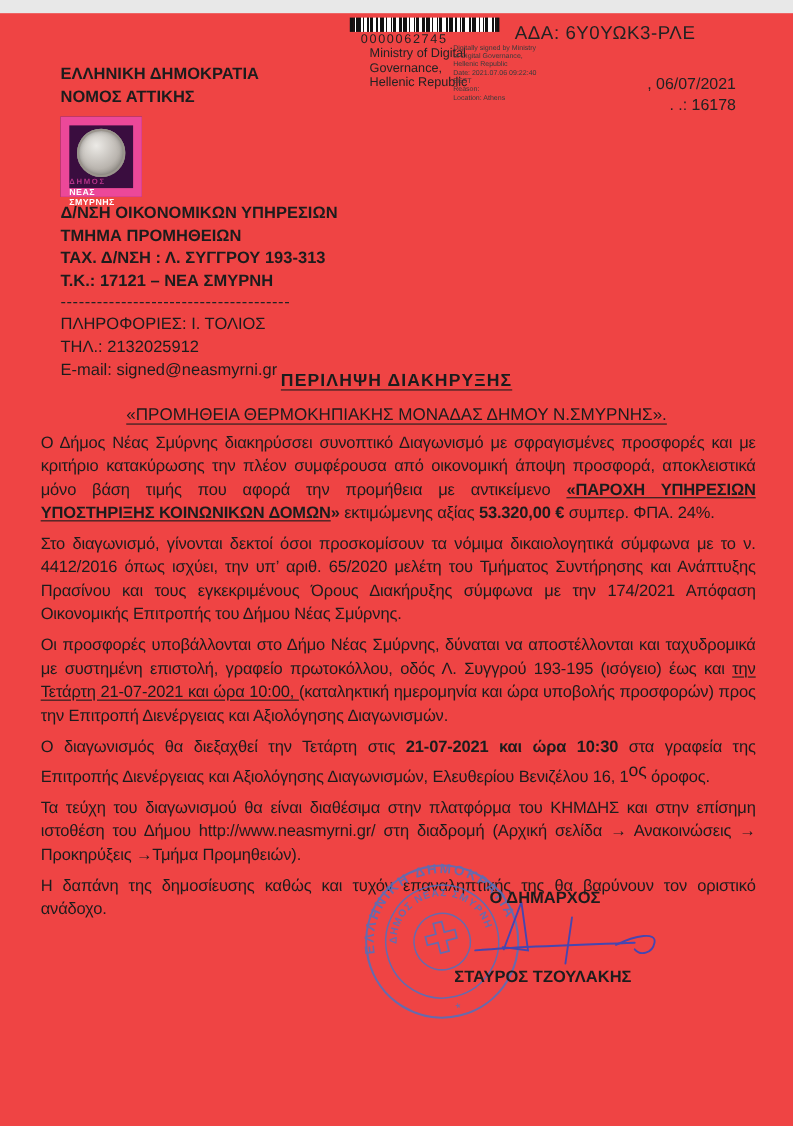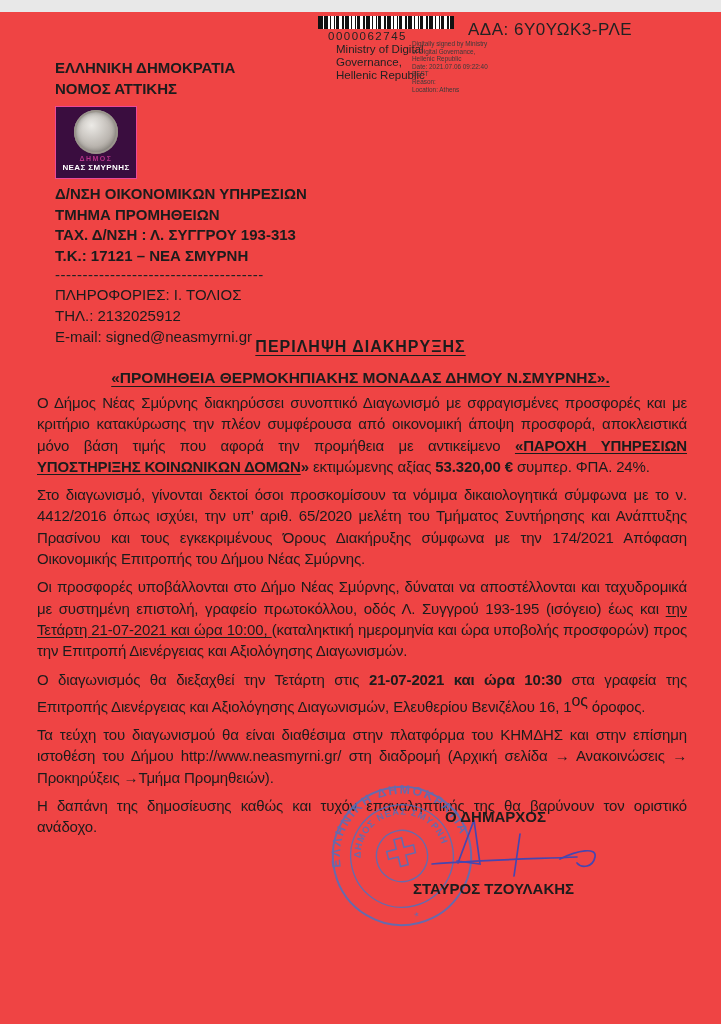--- a/index.html
+++ b/index.html
@@ -18,33 +18,33 @@
       #fff 10px 13px,#111 13px 14px,#fff 14px 15px,#111 15px 18px,#fff 18px 21px);
   }
   .barcode-number{font-size:11.5px;letter-spacing:1.5px;margin:1px 0 0 10px;color:#222;}
   .barcode-owner{font-size:11.5px;line-height:13px;margin:1px 0 0 18px;color:#222;white-space:pre-line;}
   .digi-sig{position:absolute;left:412px;top:28px;width:110px;font-size:6.4px;line-height:7.6px;color:#3a3a3a;white-space:pre-line;}
   .ada{position:absolute;left:468px;top:8px;font-size:17px;color:#222;letter-spacing:0.5px;}
   .date-block{position:absolute;right:52px;top:56px;text-align:right;font-size:14.5px;line-height:19px;color:#222;}
   
   .letterhead{position:absolute;left:55px;top:46px;width:320px;font-size:15px;line-height:20.5px;}
   .lh-bold{font-weight:bold;}
-  .logo{width:82px;height:73px;background:#3a0d3f;border:1px solid #ec4899;box-sizing:border-box;
-        margin:7px 0 5px 0;text-align:center;}
+  .logo{width:74px;height:73px;background:#3a0d3f;border:8px solid #ec4899;box-sizing:border-box;
+        margin:7px 0 5px 0;text-align:left;}
   .logo-seal{width:44px;height:44px;border-radius:50%;margin:3px auto 0;
         background:radial-gradient(circle at 40% 35%,#eceae6,#b9b4ae 55%,#8d8880 82%,#6f6a63);
         box-shadow:inset 0 0 0 2px #9a948c, inset 0 0 6px #555;}
   .logo-t1{color:#b5338a;font-size:7px;font-weight:bold;letter-spacing:1.5px;margin-top:1px;line-height:8px;}
   .logo-t2{color:#ffffff;font-size:8px;font-weight:bold;letter-spacing:0.4px;line-height:9px;}
   .divider{letter-spacing:0.5px;color:#222;line-height:18px;}
   .contact{line-height:21px;}
   
   .title{position:absolute;left:0;right:0;top:326px;text-align:center;font-size:16px;font-weight:bold;
          letter-spacing:1px;text-decoration:underline;text-underline-offset:3px;}
-  .subject{position:absolute;left:0;right:0;top:357px;text-align:center;font-size:15.5px;font-weight:bold;
+  .subject{position:absolute;left:0;right:0;top:357px;text-align:center;font-size:15.5px;font-weight:normal;
          text-decoration:underline;text-underline-offset:3px;}
   
   .body{position:absolute;left:37px;top:380px;width:650px;}
   .body p{margin:0 0 7px 0;font-size:15px;line-height:21.3px;text-align:justify;letter-spacing:-0.15px;}
   .body p sup{font-size:16px;}
   
   .sig-role{position:absolute;left:445px;top:796px;font-size:15px;font-weight:bold;}
   .sig-name{position:absolute;left:413px;top:868px;font-size:15px;font-weight:bold;}
   .stamp{position:absolute;left:328px;top:770px;width:148px;height:148px;transform:rotate(-14deg);opacity:0.88;}
   .scribble{position:absolute;left:420px;top:788px;width:180px;height:90px;}
@@ -65,20 +65,24 @@
   <div class="digi-sig">Digitally signed by Ministry
 of Digital Governance,
 Hellenic Republic
 Date: 2021.07.06 09:22:40
 EEST
 Reason:
 Location: Athens</div>
 
   <div class="ada">ΑΔΑ: 6Υ0ΥΩΚ3-ΡΛΕ</div>
 
+  <div class="date-block">
+    <div>, 06/07/2021</div>
+    <div>. .: 16178</div>
+  </div>
 
   <div class="letterhead">
     <div class="lh-bold">ΕΛΛΗΝΙΚΗ ΔΗΜΟΚΡΑΤΙΑ</div>
     <div class="lh-bold">ΝΟΜΟΣ ΑΤΤΙΚΗΣ</div>
 
     <div class="logo">
       <div class="logo-seal"></div>
       <div class="logo-t1">ΔΗΜΟΣ</div>
       <div class="logo-t2">ΝΕΑΣ ΣΜΥΡΝΗΣ</div>
     </div>

